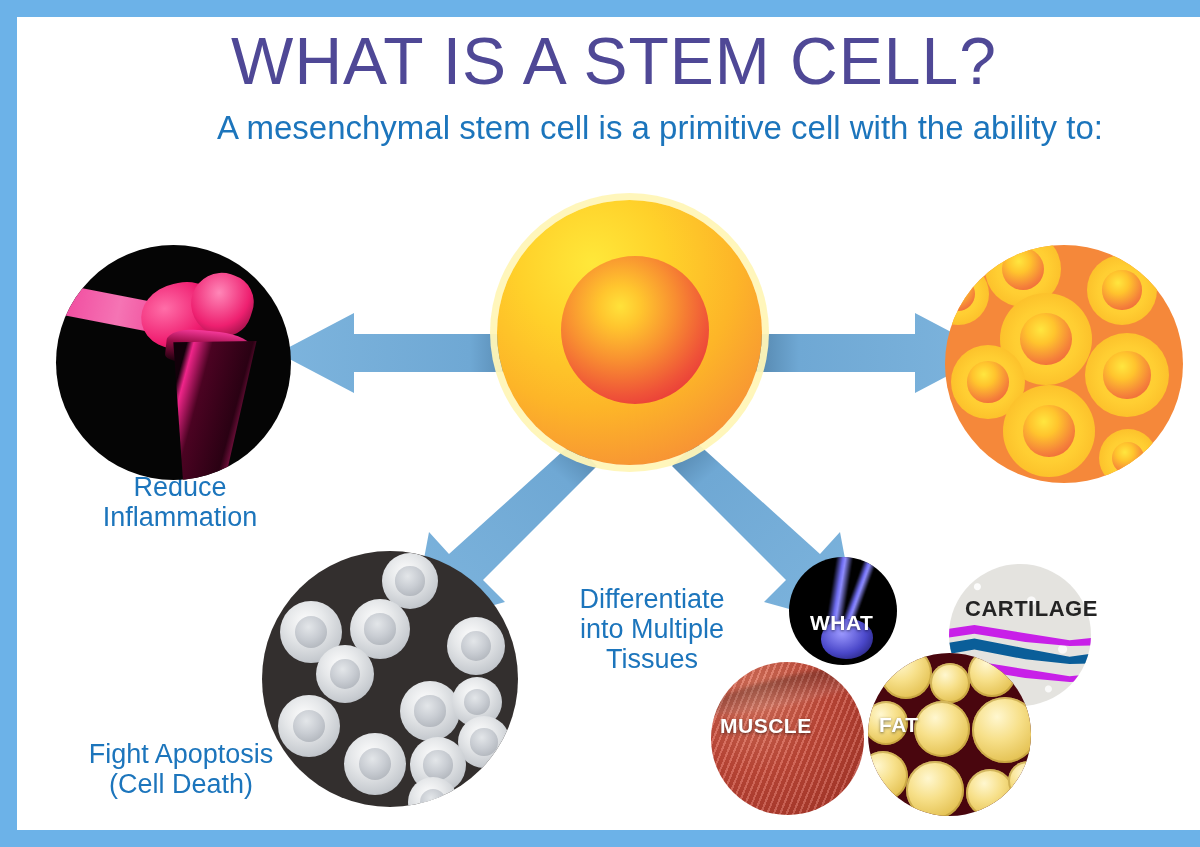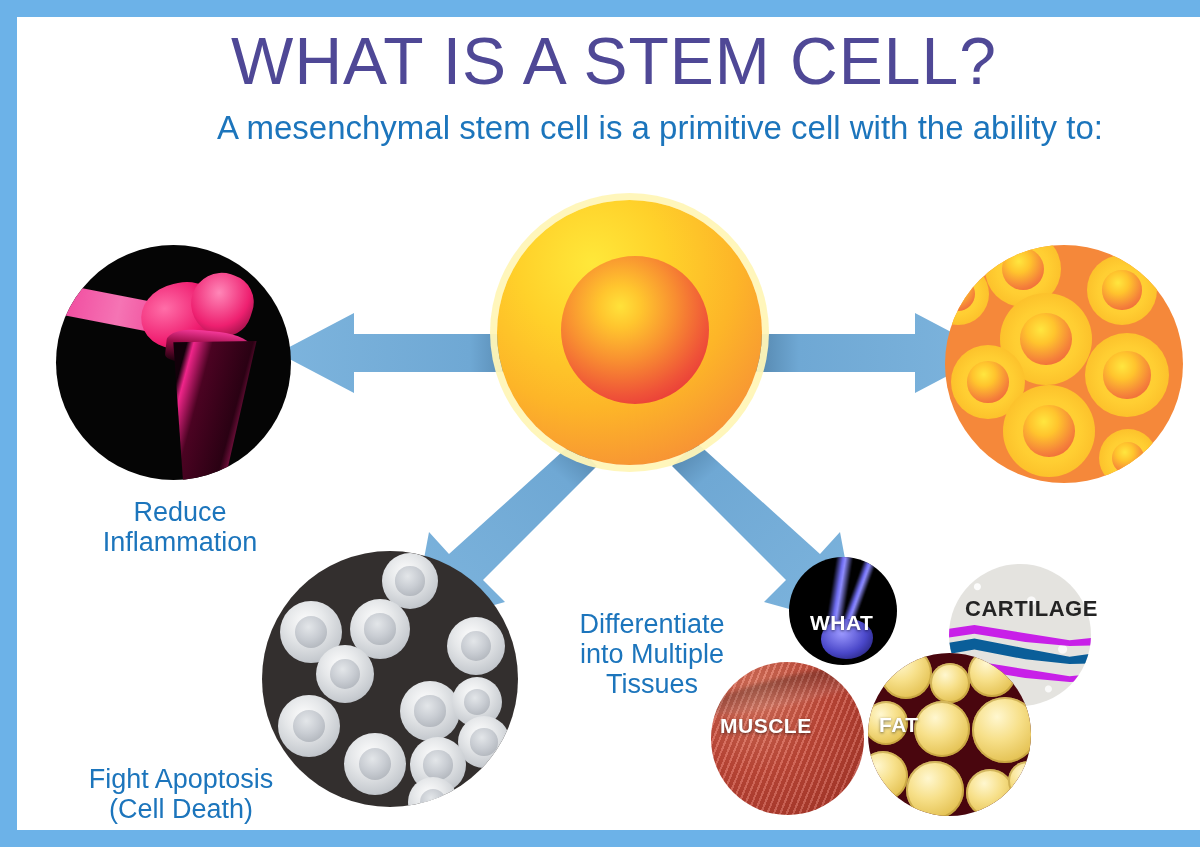--- a/index.html
+++ b/index.html
@@ -40,21 +40,20 @@
   }
 
   
   .label{
     position:absolute;
     color:#1C75BC;
     font-size:27px;
     line-height:1.12;
     text-align:center;
     white-space:pre-line;
-    margin-top:25px;
   }
   #lbl-inflammation{left:38px;top:455px;width:250px;}
   #lbl-replicate{left:930px;top:456px;width:236px;}
   #lbl-apoptosis{left:34px;top:722px;width:260px;}
   #lbl-differentiate{left:537px;top:567px;width:196px;}
 
   
   #stem-cell{
     position:absolute;left:470px;top:173px;
     width:285px;height:285px;

